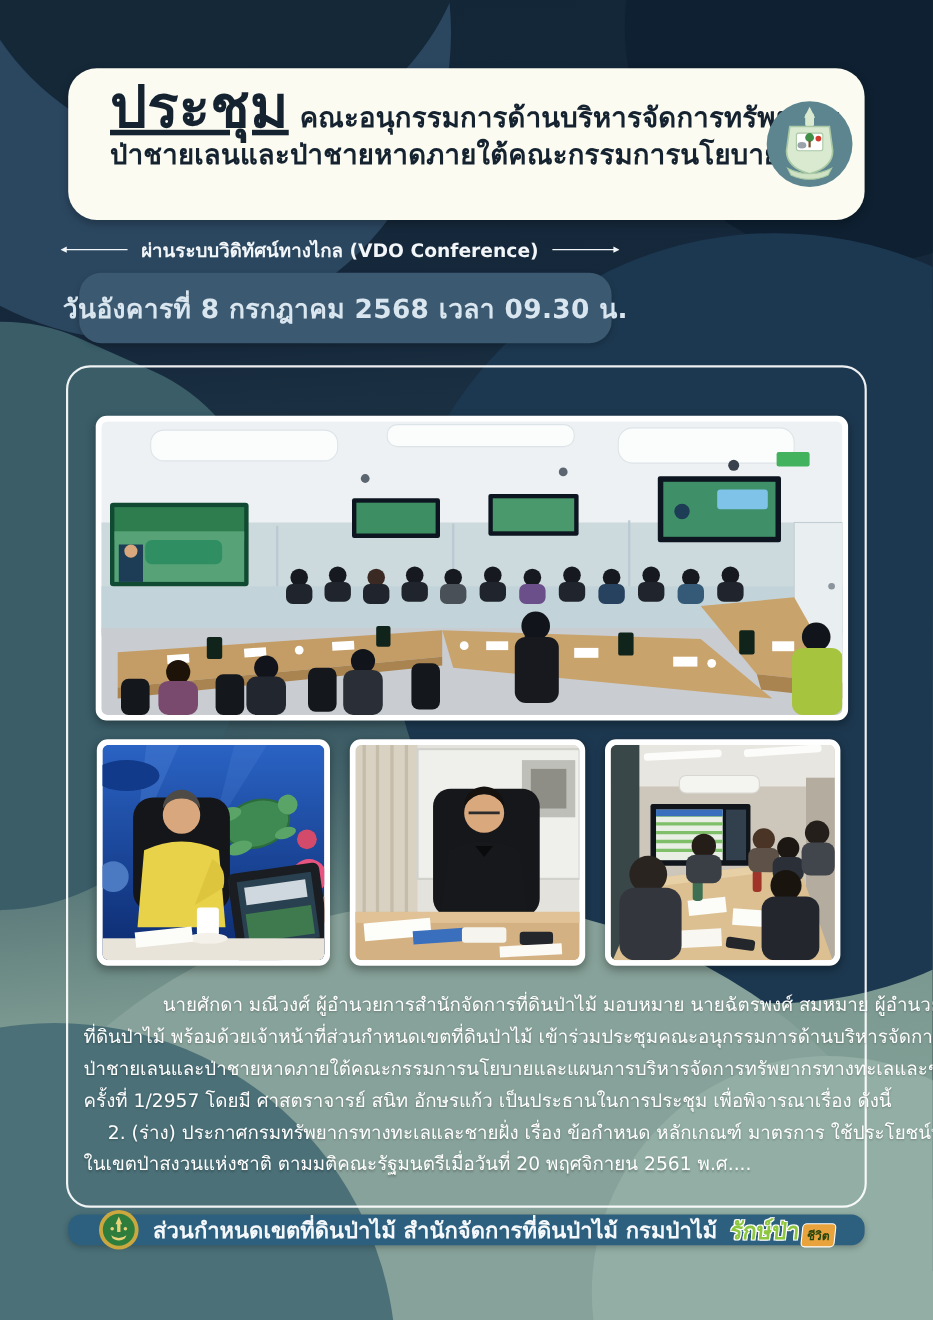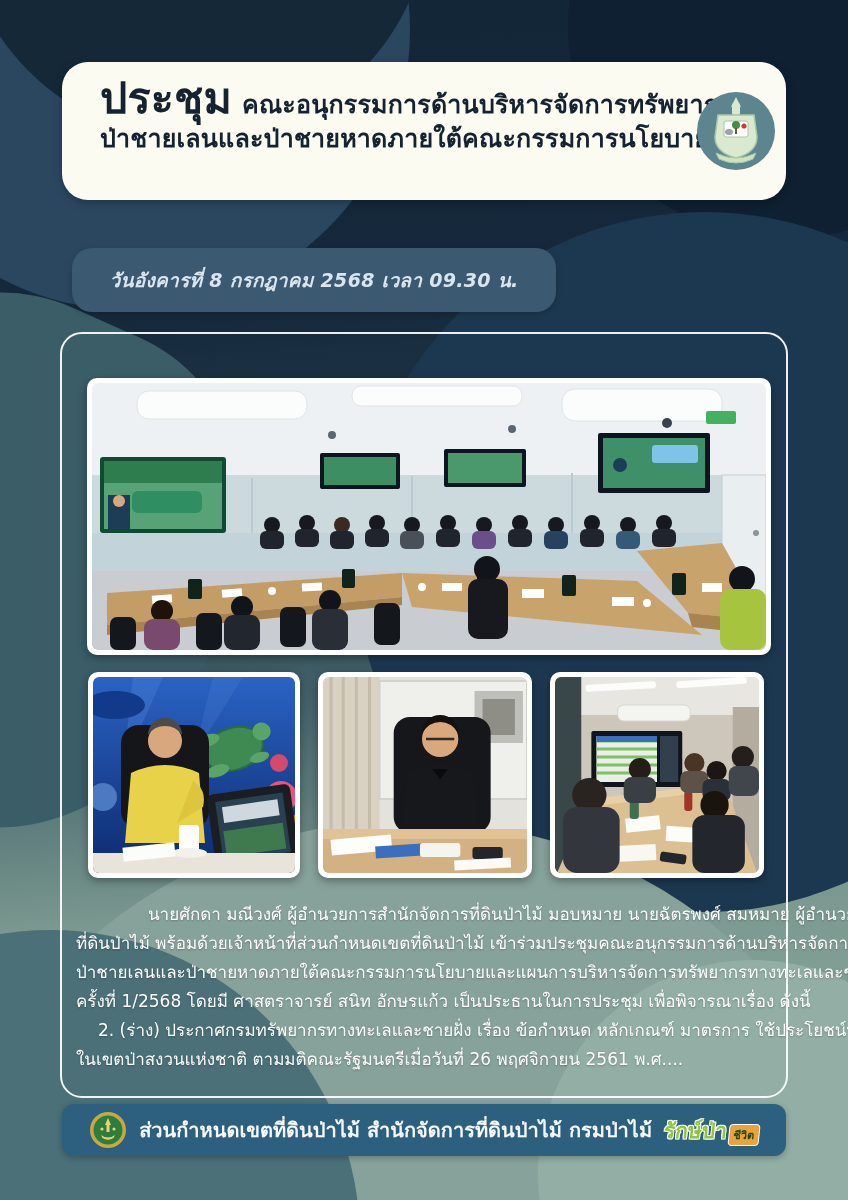--- a/index.html
+++ b/index.html
@@ -18,34 +18,34 @@
   .c-sage-big   { left:-80px; top:820px; width:980px; height:980px; background:#87a29a; }
   .c-teal-bl    { left:-260px; top:930px; width:620px; height:620px; background:#4b7078; }
   .c-sage-br    { right:-120px; bottom:-190px; width:430px; height:430px; background:#92aea5; }
 
   
   .title-card { position:absolute; left:62px; top:62px; width:724px; height:138px;
                 background:#fbfbf2; border-radius:26px; padding:16px 120px 10px 38px;
                 box-shadow:0 3px 8px rgba(0,0,0,.25); }
   .title-line { color:#15222f; font-weight:700; font-size:25px; line-height:34px; letter-spacing:.2px; white-space:nowrap; }
   .title-first { display:flex; align-items:baseline; gap:10px; }
-  .title-big { font-size:43px; font-weight:800; line-height:40px; color:#15222f; }
+  .title-big { font-size:53px; font-weight:800; line-height:40px; color:#15222f;text-decoration:underline; }
   .seal-wrap { position:absolute; right:10px; top:29px; width:80px; height:80px; }
 
   
   .subtitle-row { position:absolute; left:55px; top:212px; width:508px; height:30px;
                   display:flex; align-items:center; justify-content:center; gap:12px; }
   .subtitle-text { color:#f2f6f8; font-size:17px; font-weight:600; white-space:nowrap; }
   .arrow-svg { display:block; }
 
   
   .date-pill { position:absolute; left:72px; top:248px; width:484px; height:64px;
                background:#3b5970; border-radius:20px; display:flex; align-items:center;
                justify-content:center; box-shadow:0 2px 6px rgba(0,0,0,.2); }
-  .date-pill span { color:#d9e6ef; font-size:19px; font-weight:600; letter-spacing:.3px; white-space:nowrap;font-style:italic; }
+  .date-pill span { color:#d9e6ef; font-size:24px; font-weight:600; letter-spacing:.3px; white-space:nowrap; }
 
   
   .content-outline { position:absolute; left:60px; top:332px; width:728px; height:766px;
                      border:2px solid rgba(255,255,255,.92); border-radius:22px; }
 
   
   .photo-frame { position:absolute; background:#fff; border:5px solid #fff; border-radius:10px;
                  box-shadow:0 3px 9px rgba(0,0,0,.35); overflow:hidden; }
   .photo-main  { left:87px; top:378px; width:684px; height:277px; }
   .photo-sm1   { left:88px;  top:672px; width:212px; height:206px; }
@@ -54,21 +54,21 @@
   .photo-frame svg { display:block; width:100%; height:100%; border-radius:6px; }
 
   
   .article { position:absolute; left:76px; top:900px; width:706px; color:#ffffff;
              font-size:17px; line-height:29px; text-shadow:0 1px 2px rgba(0,0,0,.25); }
   .article .ln { white-space:nowrap; }
   .article .indent-lg { padding-left:72px; }
   .article .indent-sm { padding-left:22px; }
 
   
-  .footer-bar { position:absolute; left:62px; top:1104px; width:724px; height:52px;
+  .footer-bar { position:absolute; left:62px; top:1104px; width:724px; height:28px;
                 background:#2d5f7e; border-radius:12px; display:flex; align-items:center;
                 justify-content:center; gap:12px; box-shadow:0 2px 6px rgba(0,0,0,.25); }
   .footer-text { color:#f4f8fa; font-size:20px; font-weight:600; white-space:nowrap; }
   .slogan { display:flex; align-items:flex-end; gap:3px; transform:skewX(-6deg); }
   .slogan-main { color:#8dc63f; font-size:21px; font-weight:800;
                  text-shadow:-1px -1px 0 #fff, 1px -1px 0 #fff, -1px 1px 0 #fff, 1px 1px 0 #fff; }
   .slogan-sub  { background:#e8a33d; color:#23440f; font-size:11px; font-weight:800;
                  padding:1px 4px; border-radius:3px; margin-bottom:2px;
                  box-shadow:0 0 0 1px #fff; }
 </style>
@@ -101,20 +101,31 @@
         <rect x="28" y="30" width="24" height="16" rx="2" fill="#ffffff" stroke="#a9c8a4"></rect>
         <circle cx="40" cy="34" r="4" fill="#3f8f46"></circle>
         <rect x="39" y="37" width="2" height="6" fill="#7a5230"></rect>
         <ellipse cx="33" cy="41" rx="4" ry="3" fill="#9aa3ab"></ellipse>
         <circle cx="48" cy="35" r="2.6" fill="#d23b2e"></circle>
         <path d="M20 62 q20 10 40 0 l-3 6 q-17 8 -34 0 z" fill="#cfe3c4" stroke="#a9c8a4" stroke-width="1"></path>
       </svg>
     </div>
   </div>
 
+  <div class="subtitle-row">
+    <svg class="arrow-svg" width="130" height="14" viewBox="0 0 130 14">
+      <line x1="10" y1="7" x2="130" y2="7" stroke="#f2f6f8" stroke-width="2.4"></line>
+      <polygon points="0,7 12,1 12,13" fill="#f2f6f8"></polygon>
+    </svg>
+    <span class="subtitle-text">ผ่านระบบวิดิทัศน์ทางไกล (VDO Conference)</span>
+    <svg class="arrow-svg" width="130" height="14" viewBox="0 0 130 14">
+      <line x1="0" y1="7" x2="120" y2="7" stroke="#f2f6f8" stroke-width="2.4"></line>
+      <polygon points="130,7 118,1 118,13" fill="#f2f6f8"></polygon>
+    </svg>
+  </div>
 
   <div class="date-pill">
     <span>วันอังคารที่ 8 กรกฎาคม 2568 เวลา 09.30 น.</span>
   </div>
 
   <div class="content-outline"></div>
 
   <div class="photo-frame photo-main">
     <svg viewBox="0 0 674 267" preserveAspectRatio="none">
       <rect x="0" y="0" width="674" height="100" fill="#eef1f3"></rect>
@@ -342,23 +353,23 @@
         <rect x="172" y="89" width="30" height="30" rx="8" fill="#41454c"></rect>
       <circle cx="158" cy="128" r="14" fill="#1a140f"></circle>
         <rect x="136" y="138" width="52" height="58" rx="12" fill="#23262c"></rect>
     </svg>
   </div>
 
   <div class="article">
     <div class="ln indent-lg">นายศักดา มณีวงศ์ ผู้อำนวยการสำนักจัดการที่ดินป่าไม้ มอบหมาย นายฉัตรพงศ์ สมหมาย ผู้อำนวยการส่วนกำหนดเขต</div>
     <div class="ln">ที่ดินป่าไม้ พร้อมด้วยเจ้าหน้าที่ส่วนกำหนดเขตที่ดินป่าไม้ เข้าร่วมประชุมคณะอนุกรรมการด้านบริหารจัดการทรัพยากร</div>
     <div class="ln">ป่าชายเลนและป่าชายหาดภายใต้คณะกรรมการนโยบายและแผนการบริหารจัดการทรัพยากรทางทะเลและชายฝั่งแห่งชาติ</div>
-    <div class="ln">ครั้งที่ 1/2568 โดยมี ศาสตราจารย์ สนิท อักษรแก้ว เป็นประธานในการประชุม เพื่อพิจารณาเรื่อง ดังนี้</div>
+    <div class="ln">ครั้งที่ 1/2957 โดยมี ศาสตราจารย์ สนิท อักษรแก้ว เป็นประธานในการประชุม เพื่อพิจารณาเรื่อง ดังนี้</div>
     <div class="ln indent-sm">2. (ร่าง) ประกาศกรมทรัพยากรทางทะเลและชายฝั่ง เรื่อง ข้อกำหนด หลักเกณฑ์ มาตรการ ใช้ประโยชน์ที่ดินในพื้นที่ป่าชายเลน</div>
-    <div class="ln">ในเขตป่าสงวนแห่งชาติ ตามมติคณะรัฐมนตรีเมื่อวันที่ 26 พฤศจิกายน 2561 พ.ศ....</div>
+    <div class="ln">ในเขตป่าสงวนแห่งชาติ ตามมติคณะรัฐมนตรีเมื่อวันที่ 20 พฤศจิกายน 2561 พ.ศ....</div>
   </div>
 
   <div class="footer-bar">
     <svg width="38" height="38" viewBox="0 0 38 38">
       <circle cx="19" cy="19" r="18" fill="#caa83f"></circle>
       <circle cx="19" cy="19" r="14.5" fill="#2f7d3c"></circle>
       <polygon points="19,7 22,14 16,14" fill="#e9d37a"></polygon>
       <rect x="17.5" y="13" width="3" height="8" fill="#e9d37a"></rect>
       <path d="M12 24 q7 5 14 0 l-1.5 3 q-5.5 3.5 -11 0 z" fill="#e9d37a"></path>
       <circle cx="13" cy="18" r="1.6" fill="#e9d37a"></circle>

